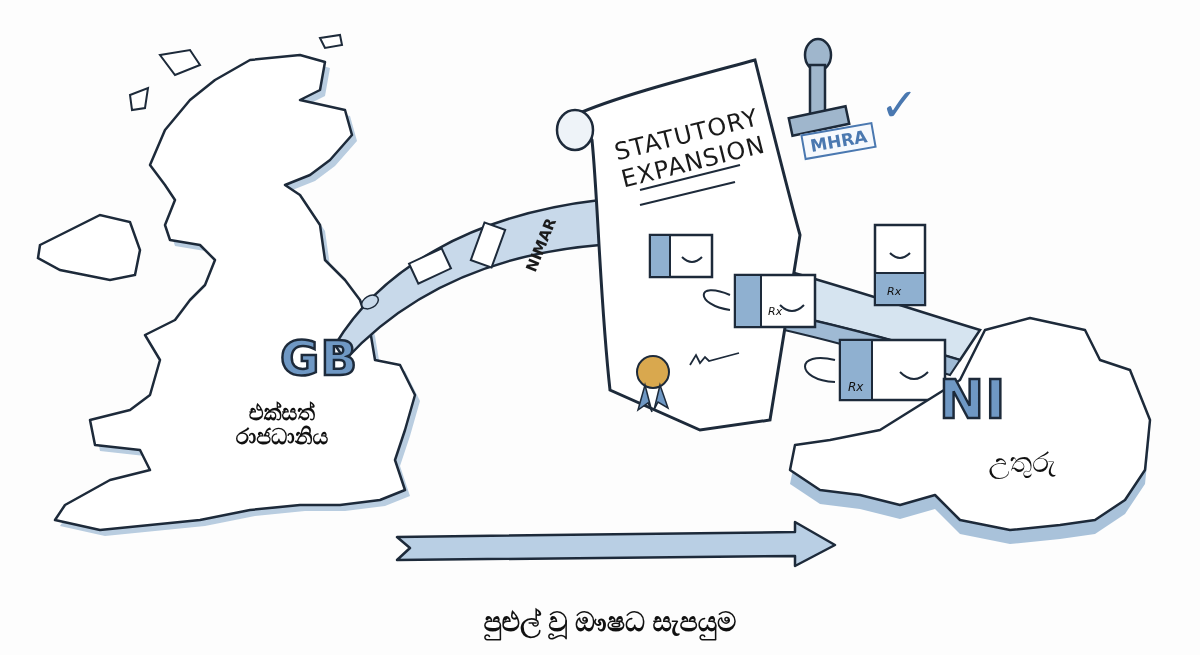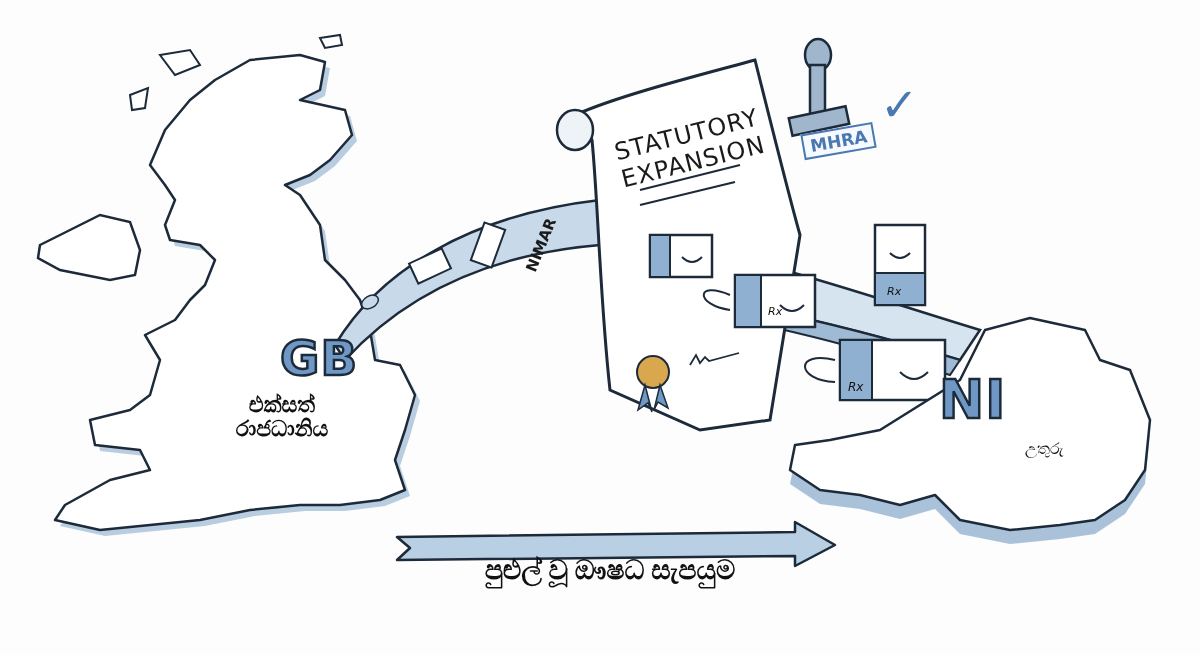--- a/index.html
+++ b/index.html
@@ -2,21 +2,21 @@
 <html><head>
 <meta charset="utf-8">
 <style>
   html, body { margin:0; padding:0; background:#fdfdfd; }
   body { width:1200px; height:655px; position:relative; overflow:hidden;
          font-family:"DejaVu Sans", sans-serif; }
   svg.scene { position:absolute; left:0; top:0; }
   .label { position:absolute; color:#111; text-align:center; }
   .big { font-family:"DejaVu Sans", sans-serif; font-weight:bold; color:#6f98c4;
          -webkit-text-stroke:2.5px #1d2a3a; letter-spacing:1px; }
-  .sin { font-family:Liberation Serif, serif; font-weight:bold; line-height:1.1; }
+  .sin { font-family:Liberation Sans, sans-serif; font-weight:bold; line-height:1.1;margin-top:8px; }
   .doc-title { position:absolute; font-family:"DejaVu Sans", sans-serif; color:#1a1a1a;
                transform:rotate(-14deg); transform-origin:left top; line-height:1.15; letter-spacing:1px; }
   .stamp-label { position:absolute; color:#4a78b0; font-weight:bold; font-size:17px;
                  border:2px solid #4a78b0; padding:1px 6px; transform:rotate(-10deg); background:#f6f9fd;}
   .nimar { position:absolute; font-weight:bold; font-size:15px; color:#1a1a1a; transform:rotate(-68deg); }
 </style>
 </head>
 <body>
 
 <svg class="scene" width="1200" height="655" viewBox="0 0 1200 655">
@@ -96,31 +96,31 @@
   </g>
 </svg>
 
 <div class="label big" style="left:232px;top:330px;font-size:48px;margin-left:48px;">GB</div>
 <div class="label sin" style="left:222px;top:393px;width:120px;font-size:22px;">
   <div>එක්සත්</div>
   <div>රාජධානිය</div>
 </div>
 
 <div class="label big" style="left:939px;top:368px;font-size:54px;">NI</div>
-<div class="label sin" style="left:954px;top:440px;width:180px;font-size:16px;font-weight:normal;">
+<div class="label sin" style="left:932px;top:440px;width:180px;font-size:28px;font-weight:normal;">
   <div>උතුරු</div>
 </div>
 
 <div class="doc-title" style="left:612px;top:140px;font-size:24px;">
   <div>STATUTORY</div>
   <div>EXPANSION</div>
 </div>
 
 <div class="stamp-label" style="left:802px;top:128px;">MHRA</div>
 <div class="label" style="left:880px;top:78px;font-size:46px;color:#4a78b0;font-weight:bold;">✓</div>
 
 <div class="nimar" style="left:513px;top:236px;">NIMAR</div>
 
 <div class="label" style="left:768px;top:305px;font-size:11px;font-style:italic;">Rx</div>
 <div class="label" style="left:887px;top:285px;font-size:11px;font-style:italic;">Rx</div>
 <div class="label" style="left:848px;top:380px;font-size:12px;font-style:italic;">Rx</div>
 
-<div class="label sin" style="left:400px;top:556px;width:420px;font-size:27px;">පුළුල් වූ ඖෂධ සැපයුම</div>
+<div class="label sin" style="left:400px;top:600px;width:420px;font-size:27px;">පුළුල් වූ ඖෂධ සැපයුම</div>
 
 </body></html>

